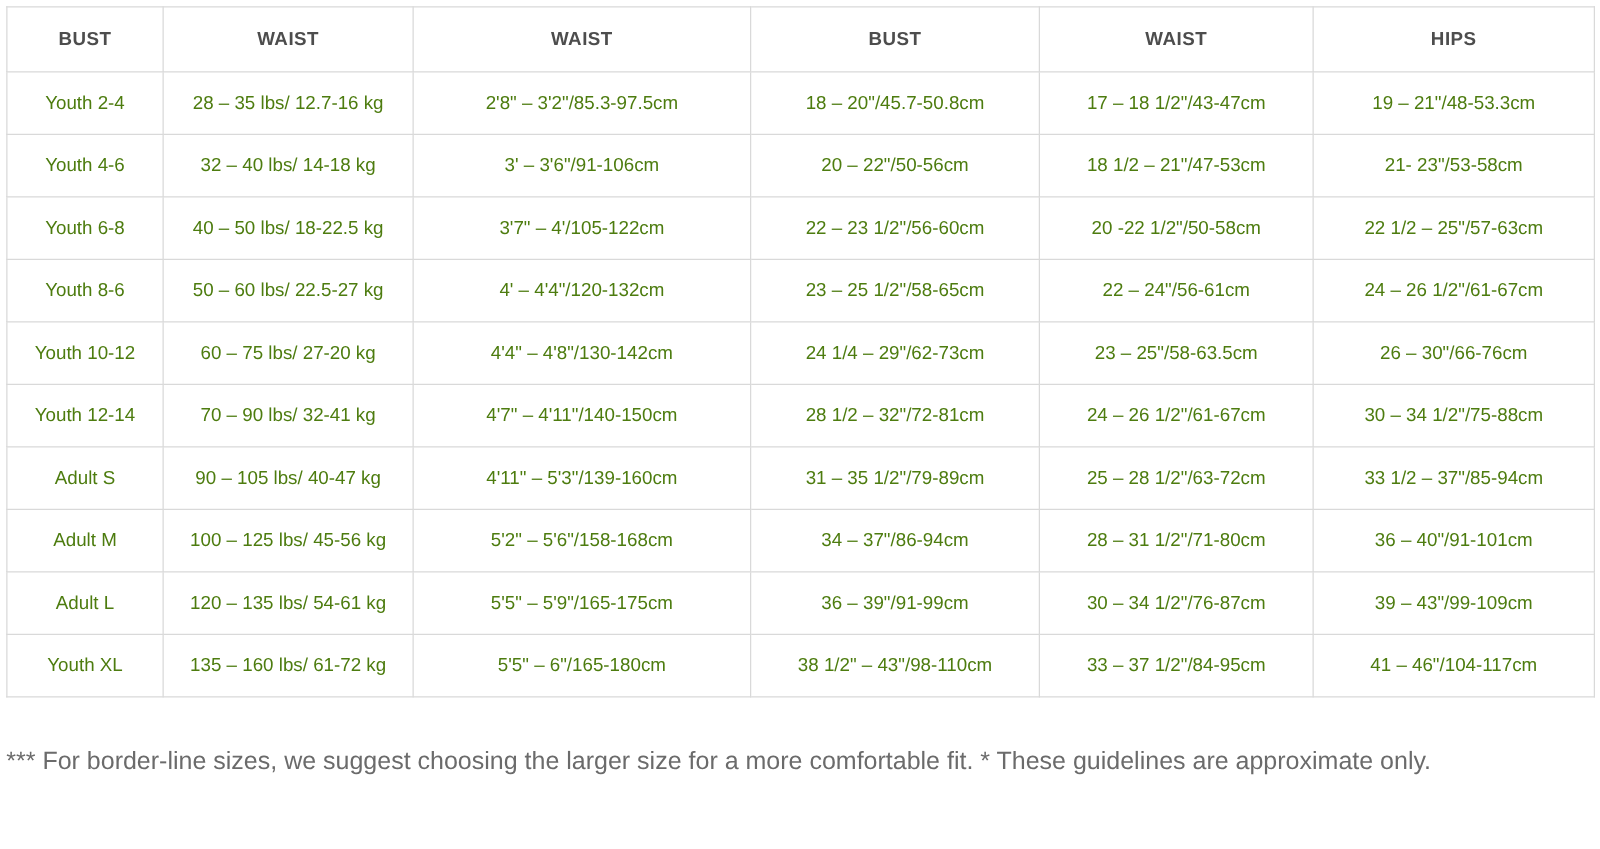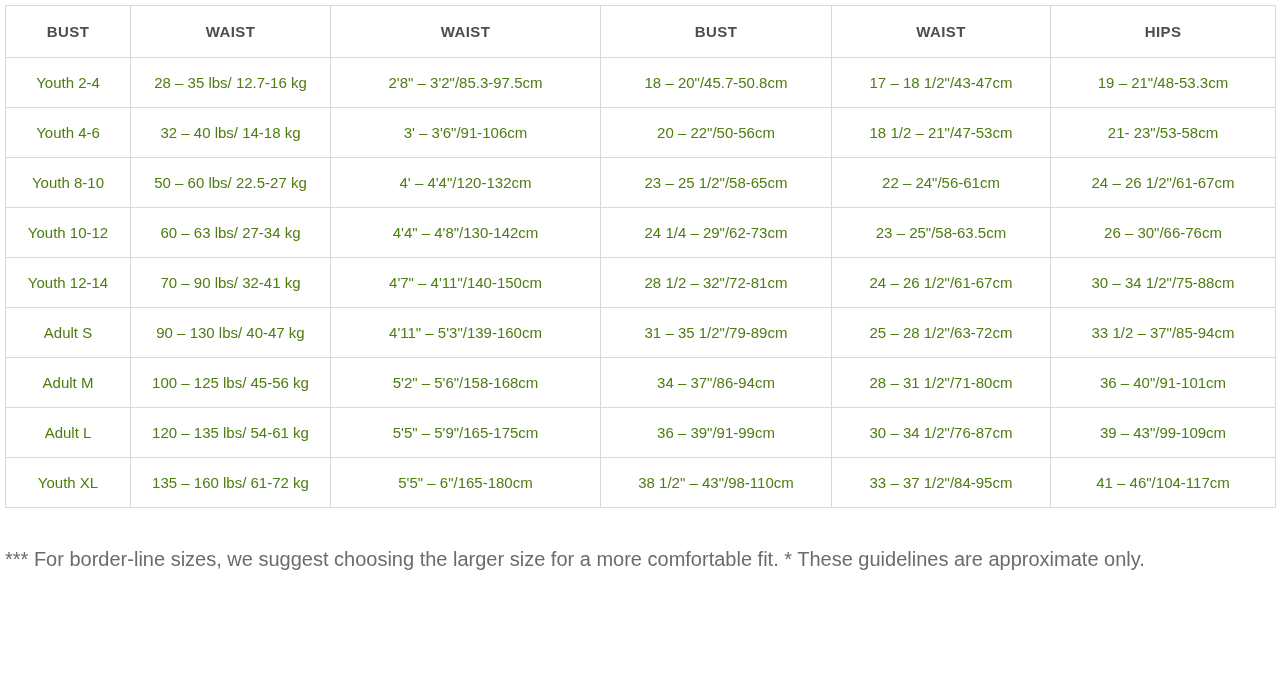--- a/index.html
+++ b/index.html
@@ -94,46 +94,54 @@
         </tr>
         <tr>
           <td>Youth 4-6</td>
           <td>32 – 40 lbs/ 14-18 kg</td>
           <td>3' – 3'6"/91-106cm</td>
           <td>20 – 22"/50-56cm</td>
           <td>18 1/2 – 21"/47-53cm</td>
           <td>21- 23"/53-58cm</td>
         </tr>
         <tr>
-          <td>Youth 8-10</td>
+          <td>Youth 6-8</td>
+          <td>40 – 50 lbs/ 18-22.5 kg</td>
+          <td>3'7" – 4'/105-122cm</td>
+          <td>22 – 23 1/2"/56-60cm</td>
+          <td>20 -22 1/2"/50-58cm</td>
+          <td>22 1/2 – 25"/57-63cm</td>
+        </tr>
+        <tr>
+          <td>Youth 8-6</td>
           <td>50 – 60 lbs/ 22.5-27 kg</td>
           <td>4' – 4'4"/120-132cm</td>
           <td>23 – 25 1/2"/58-65cm</td>
           <td>22 – 24"/56-61cm</td>
           <td>24 – 26 1/2"/61-67cm</td>
         </tr>
         <tr>
           <td>Youth 10-12</td>
-          <td>60 – 63 lbs/ 27-34 kg</td>
+          <td>60 – 75 lbs/ 27-20 kg</td>
           <td>4'4" – 4'8"/130-142cm</td>
           <td>24 1/4 – 29"/62-73cm</td>
           <td>23 – 25"/58-63.5cm</td>
           <td>26 – 30"/66-76cm</td>
         </tr>
         <tr>
           <td>Youth 12-14</td>
           <td>70 – 90 lbs/ 32-41 kg</td>
           <td>4'7" – 4'11"/140-150cm</td>
           <td>28 1/2 – 32"/72-81cm</td>
           <td>24 – 26 1/2"/61-67cm</td>
           <td>30 – 34 1/2"/75-88cm</td>
         </tr>
         <tr>
           <td>Adult S</td>
-          <td>90 – 130 lbs/ 40-47 kg</td>
+          <td>90 – 105 lbs/ 40-47 kg</td>
           <td>4'11" – 5'3"/139-160cm</td>
           <td>31 – 35 1/2"/79-89cm</td>
           <td>25 – 28 1/2"/63-72cm</td>
           <td>33 1/2 – 37"/85-94cm</td>
         </tr>
         <tr>
           <td>Adult M</td>
           <td>100 – 125 lbs/ 45-56 kg</td>
           <td>5'2" – 5'6"/158-168cm</td>
           <td>34 – 37"/86-94cm</td>

